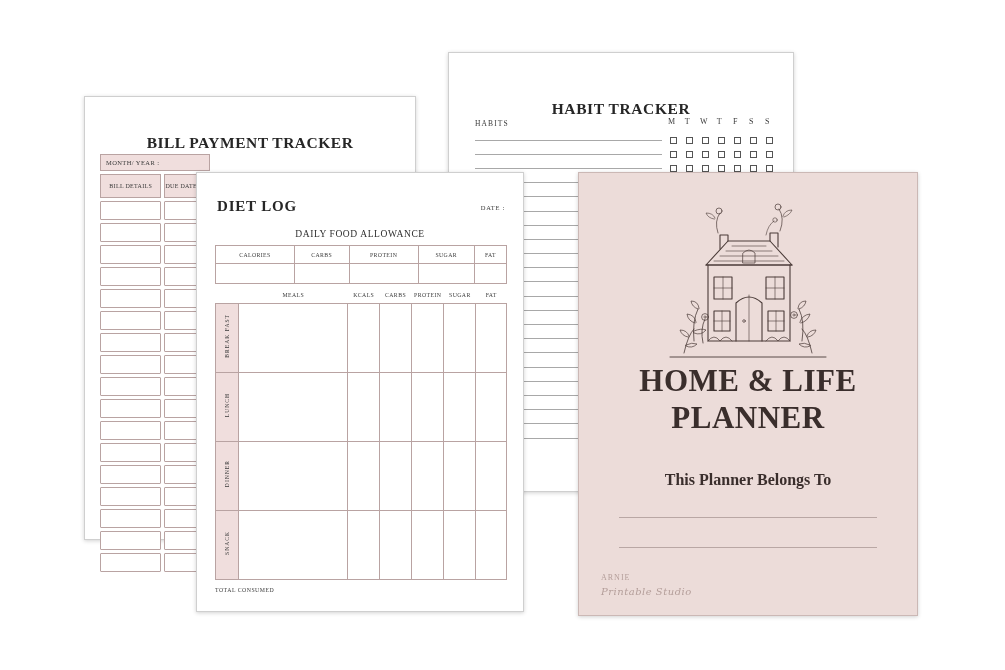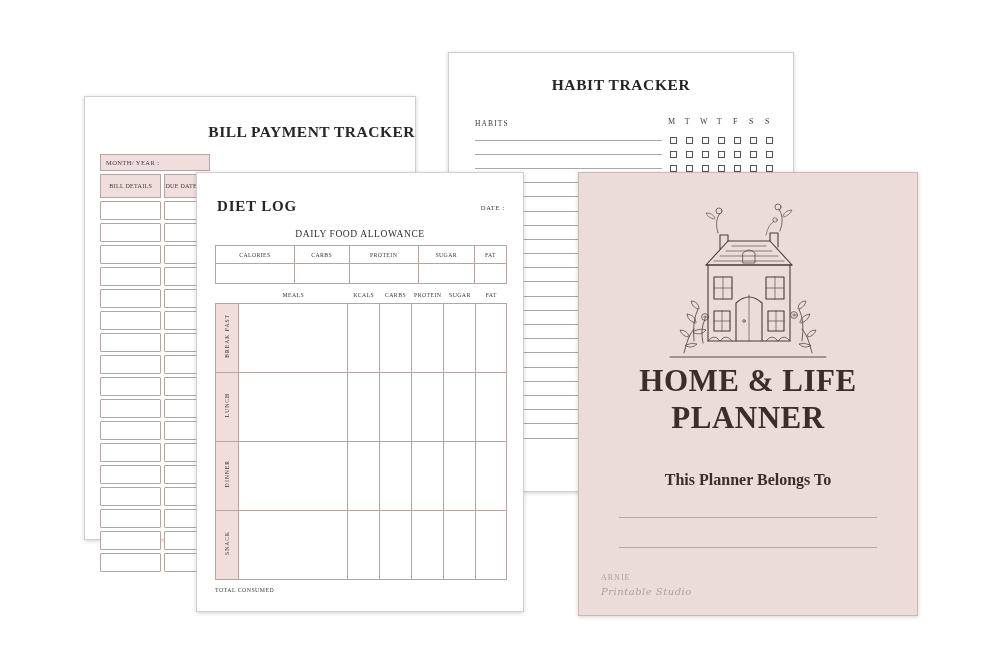--- a/index.html
+++ b/index.html
@@ -31,26 +31,26 @@
 
   
   #bill-sheet {
     left: 84px;
     top: 96px;
     width: 332px;
     height: 444px;
     z-index: 1;
   }
   #bill-sheet .title {
-    text-align: right;
+    text-align: center;
     font-weight: bold;
     font-size: 15.5px;
     letter-spacing: 0.5px;
     color: #262626;
-    margin-top: 26px;
+    margin-top: 37px;
   }
   .bill-month {
     position: absolute;
     left: 15px;
     top: 57px;
     width: 110px;
     height: 17px;
     background: #f0dedd;
     border: 1px solid #b9a3a2;
     box-sizing: border-box;
@@ -119,21 +119,21 @@
     width: 346px;
     height: 440px;
     z-index: 2;
   }
   #habit-sheet .title {
     text-align: center;
     font-weight: bold;
     font-size: 15.5px;
     letter-spacing: 0.6px;
     color: #262626;
-    margin-top: 23px;
+    margin-top: 47px;
   }
   .habit-label {
     position: absolute;
     left: 26px;
     top: 66px;
     font-size: 7.5px;
     letter-spacing: 1.1px;
     color: #3a3a3a;
     text-align: right;
   }

